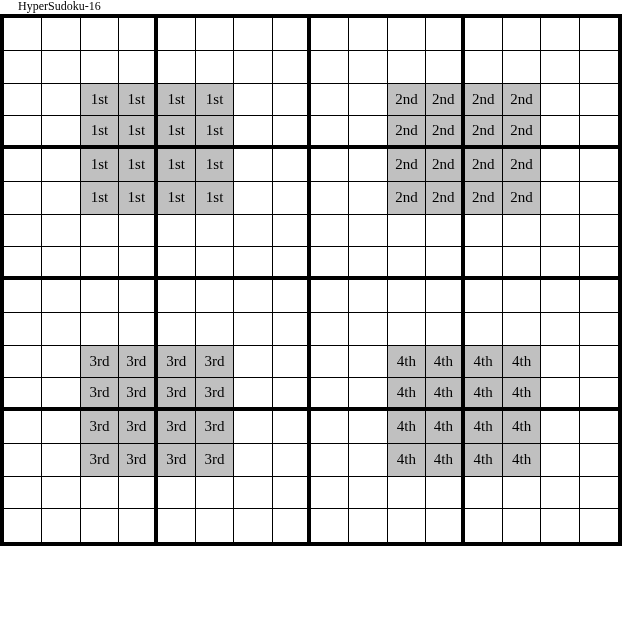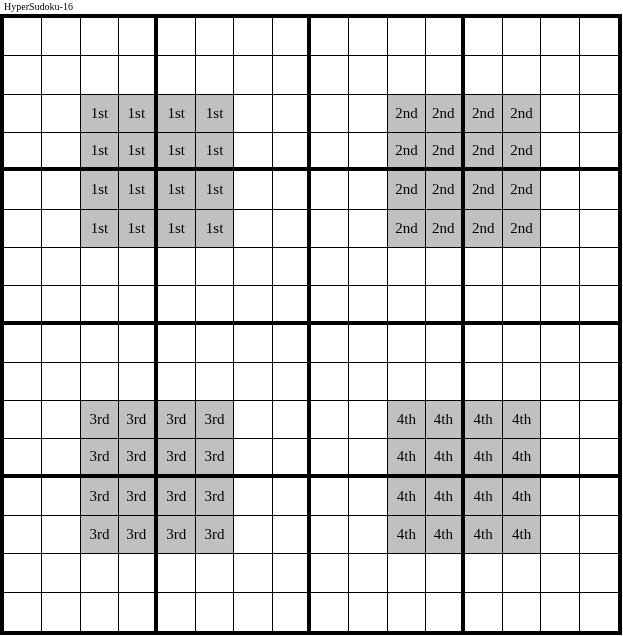--- a/index.html
+++ b/index.html
@@ -6,33 +6,33 @@
   .page {
     position: relative;
     width: 623px;
     height: 636px;
     background: #ffffff;
     font-family: "Liberation Serif", "DejaVu Serif", serif;
     overflow: hidden;
   }
   .title {
     position: absolute;
-    left: 4px;
+    left: 18px;
     top: 0px;
-    font-size: 10px;
+    font-size: 12px;
     line-height: 13px;
     color: #000000;
     white-space: nowrap;
   }
   .board {
     position: absolute;
     left: 0px;
     top: 14px;
     width: 622px;
-    height: 621px;
+    height: 532px;
     box-sizing: border-box;
     border: 4px solid var(--line-color, #000000);
     display: grid;
     background: #737373;
   }
   .cell {
     box-sizing: border-box;
     border-right: 1px solid var(--line-color, #000000);
     border-bottom: 1px solid var(--line-color, #000000);
     display: flex;

